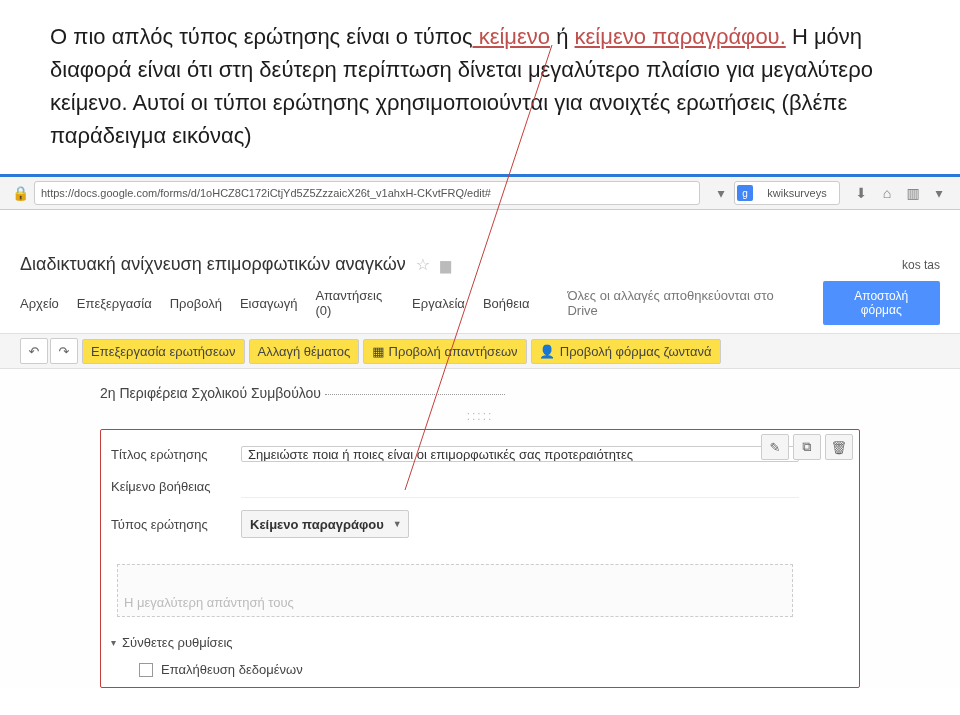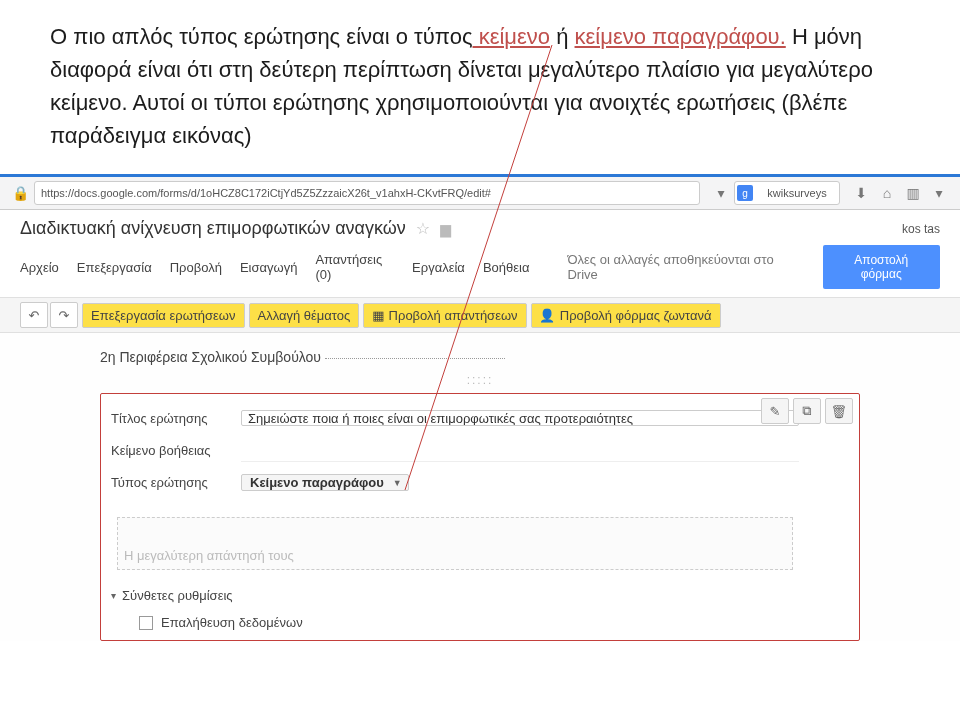--- a/index.html
+++ b/index.html
@@ -7,21 +7,21 @@
   .caption { padding: 20px 50px 22px; font-size: 22px; line-height: 1.5; color: #1c1c1c; }
   .underline-link { text-decoration: underline; color: #c0504d; }
   .browser-chrome { border-top: 3px solid #2b78d6; background: #fff; }
   .toolbar { display: flex; align-items: center; padding: 4px 8px; background: #f4f4f5; border-bottom: 1px solid #ccc; }
   .url-input { flex: 1; height: 24px; border: 1px solid #ccc; border-radius: 3px; padding: 0 6px; font-size: 11px; color: #555; background: #fff; margin-right: 8px; }
   .toolbar-icon { width: 22px; height: 22px; display: flex; align-items: center; justify-content: center; color: #777; margin: 0 2px; font-size: 14px; }
   .search-box { display: flex; align-items: center; border: 1px solid #ccc; height: 24px; border-radius: 3px; background: #fff; padding: 0 2px; margin-right: 8px; }
   .search-engine { width: 16px; height: 16px; background: #4285f4; color: #fff; font-size: 10px; display: flex; align-items: center; justify-content: center; border-radius: 2px; margin-right: 4px; }
   .search-field { border: none; font-size: 11px; color: #555; width: 80px; outline: none; text-align: center; }
   .doc-header { padding: 8px 20px 0; }
-  .title-row { display: flex; align-items: center; justify-content: space-between; }
+  .title-row { display: flex; align-items: center; justify-content: space-between; margin-top: 36px; }
   .doc-title { font-size: 18px; color: #333; font-weight: normal; display: flex; align-items: center; }
   .star { margin-left: 10px; color: #bbb; font-size: 16px; }
   .folder-icon { margin-left: 10px; color: #bbb; font-size: 14px; }
   .user-name { font-size: 12px; color: #555; }
   .menu-row { display: flex; align-items: center; gap: 18px; padding: 6px 20px 8px; font-size: 13px; color: #444; }
   .save-status { color: #777; margin-left: 20px; }
   .send-btn { background: #4d90fe; color: #fff; border: none; padding: 8px 14px; font-size: 12px; border-radius: 2px; cursor: pointer; }
   .action-bar { background: #f5f5f5; border-top: 1px solid #e0e0e0; border-bottom: 1px solid #e0e0e0; padding: 4px 20px; display: flex; align-items: center; gap: 4px; font-size: 13px; color: #444; }
   .ab-group { border: 1px solid #ccc; background: #fde047; border-radius: 2px; padding: 4px 8px; display: flex; align-items: center; gap: 4px; }
   .undo-redo { display: flex; gap: 2px; }
@@ -30,21 +30,21 @@
   .section-heading { font-size: 14px; color: #444; padding: 6px 0; }
   .dotted-line { display: inline-block; border-bottom: 1px dotted #999; width: 180px; vertical-align: middle; margin-left: 4px; }
   .drag-handle { text-align: center; color: #bbb; font-size: 12px; padding: 2px; letter-spacing: 2px; }
   .question-card { border: 1px solid #c33f3b; border-radius: 2px; background: #fff; position: relative; margin: 4px 0; padding: 10px 60px 10px 10px; }
   .card-actions { position: absolute; right: 6px; top: 4px; display: flex; gap: 4px; }
   .card-btn { width: 28px; height: 26px; background: #f5f5f5; border: 1px solid #ccc; border-radius: 2px; display: flex; align-items: center; justify-content: center; color: #666; font-size: 13px; }
   .field-row { display: flex; align-items: center; padding: 6px 0; font-size: 13px; color: #444; }
   .field-label { width: 130px; flex-shrink: 0; }
   .text-input { flex: 1; height: 16px; border: 1px solid #ccc; border-radius: 2px; padding: 0 6px; font-size: 13px; color: #333; }
   .text-input-empty { flex: 1; height: 24px; border: none; border-bottom: 1px solid #eee; font-size: 13px; }
-  .select-box { height: 17px; border: 1px solid #ccc; border-radius: 2px; padding: 0 24px 0 8px; font-size: 13px; font-weight: bold; color: #333; background: #f5f5f5; display: flex; align-items: center; position: relative; }
+  .select-box { height: 28px; border: 1px solid #ccc; border-radius: 2px; padding: 0 24px 0 8px; font-size: 13px; font-weight: bold; color: #333; background: #f5f5f5; display: flex; align-items: center; position: relative; }
   .select-box::after { content: '▼'; position: absolute; right: 6px; font-size: 9px; color: #666; }
   .answer-preview { margin: 20px 6px 10px; border: 1px dashed #ccc; padding: 30px 6px 6px; font-size: 13px; color: #bbb; background: #fbfbfb; }
   .expand-row { padding: 8px 0 4px; font-size: 13px; color: #444; display: flex; align-items: center; gap: 6px; }
   .chevron { font-size: 10px; color: #666; }
   .checkbox-row { padding: 8px 0 0 28px; font-size: 13px; color: #444; display: flex; align-items: center; gap: 8px; }
   .cb { width: 14px; height: 14px; border: 1px solid #999; }
   .lock-icon { color: #7a7; }
   .leader-line { position: absolute; z-index: 50; pointer-events: none; }
 </style>
 </head>

